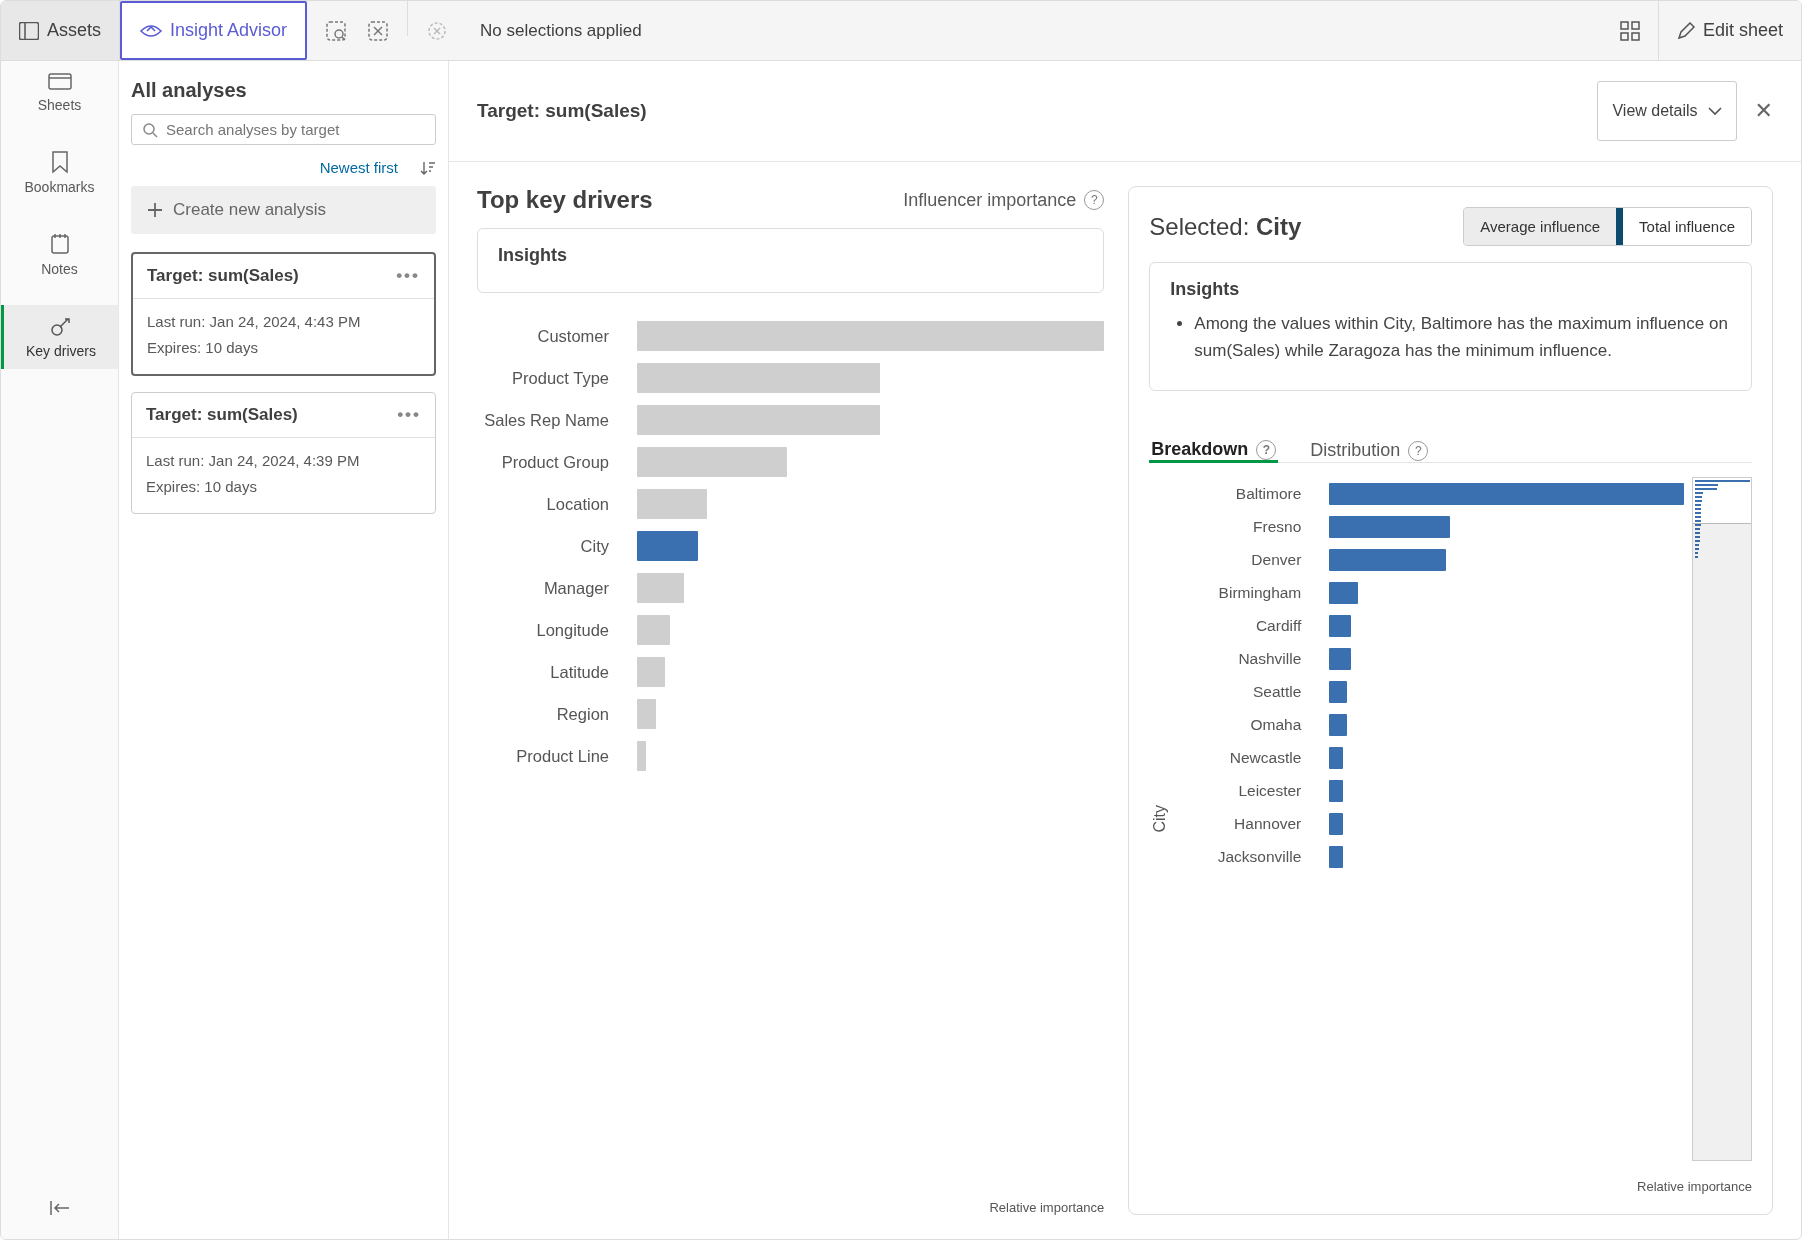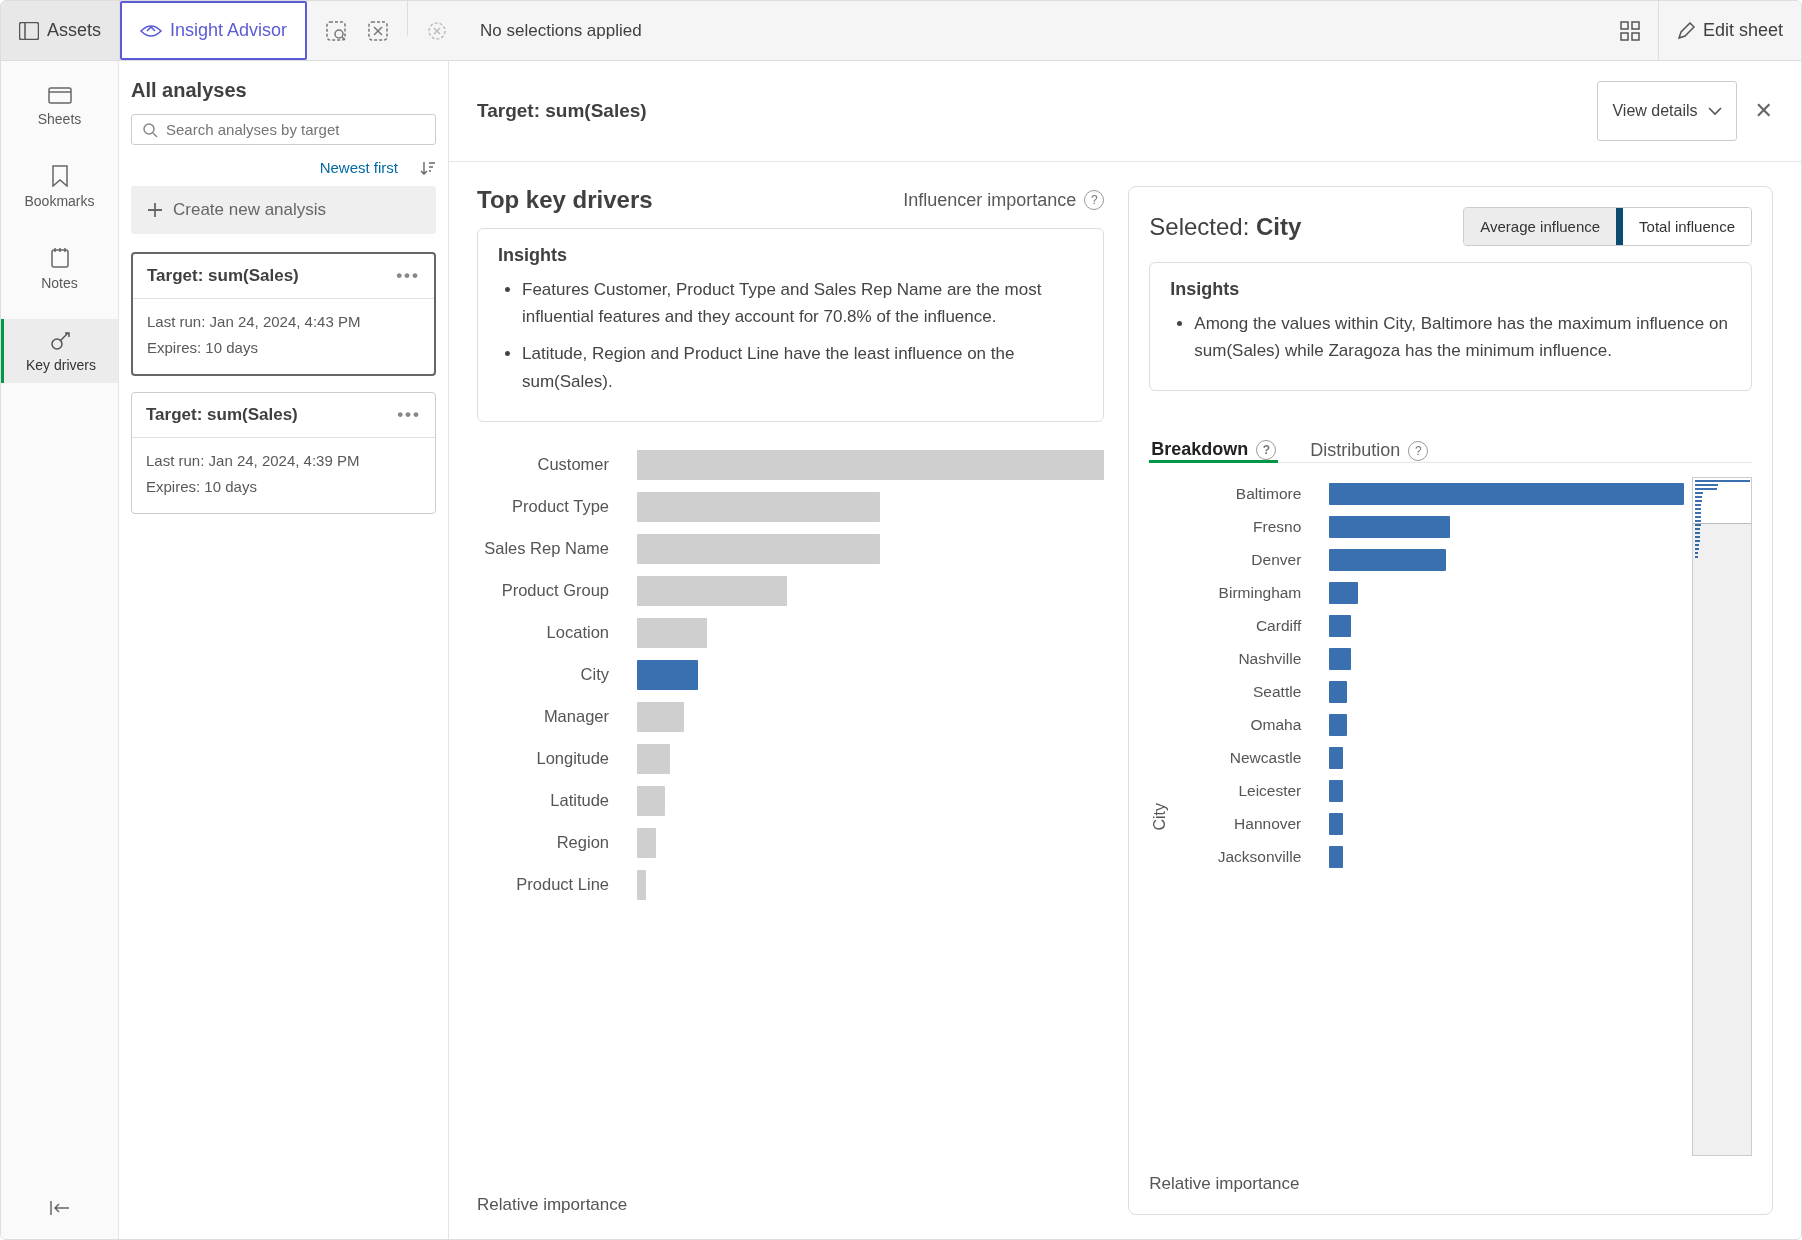--- a/index.html
+++ b/index.html
@@ -14,21 +14,21 @@
 .topbar .icons { display: flex; align-items: center; gap: 20px; padding: 0 18px; }
 .topbar .sel-text { color: #404040; font-size: 17px; margin-left: 12px; }
 .topbar .spacer { flex: 1; }
 .topbar .grid-ico { padding: 0 18px; border-right: 1px solid #ddd; height:100%; display:flex; align-items:center; }
 .topbar .edit { font-size: 18px; }
 
 
 .main { display: flex; flex: 1; min-height: 0; }
 
 
-.rail { width: 118px; background: #fafafa; border-right: 1px solid #e5e5e5; display: flex; flex-direction: column; align-items: center; padding-top: 14px; gap: 18px; }
+.rail { width: 118px; background: #fafafa; border-right: 1px solid #e5e5e5; display: flex; flex-direction: column; align-items: center; gap: 18px; }
 .rail .item { display: flex; flex-direction: column; align-items: center; gap: 6px; width: 100%; padding: 10px 0; cursor: pointer; font-size: 14px; color: #595959; }
 .rail .item.active { background: #ececec; border-left: 3px solid #009845; color: #333; }
 .rail .collapse { margin-top: auto; margin-bottom: 20px; }
 
 
 .analyses { width: 330px; border-right: 1px solid #e5e5e5; padding: 18px 12px; overflow-y: auto; }
 .analyses h2 { font-size: 20px; font-weight: 600; margin-bottom: 12px; }
 .search { display: flex; align-items: center; border: 1px solid #ccc; border-radius: 3px; padding: 6px 10px; gap: 8px; margin-bottom: 14px; }
 .search input { border: none; outline: none; flex: 1; font-size: 15px; color: #666; background: transparent; }
 .sort-row { display: flex; justify-content: flex-end; align-items: flex-end; gap: 22px; font-size: 15px; color: #0369a1; margin-bottom: 10px; }
@@ -75,21 +75,21 @@
 .tabs .tab.active { color: #222; font-weight: 600; border-bottom: 3px solid #009845; margin-bottom: -1px; }
 
 
 .chart { flex: 1; display: flex; flex-direction: column; }
 .rows { flex: 1; }
 .row { display: flex; align-items: center; height: 42px; }
 .row .lab { width: 160px; text-align: right; padding-right: 28px; font-size: 16.5px; color: #555; }
 .row .track { flex: 1; position: relative; }
 .row .bar { height: 30px; background: #cfcfcf; border-radius: 1px; }
 .row .bar.sel { background: #3a70b0; }
-.axis-lab { text-align: left; font-size: 17px; color: #555; margin-top: 18px; }
+.axis-lab { text-align: right; font-size: 13px; color: #555; margin-top: 18px; }
 
 
 .right-chart .row { height: 33px; }
 .right-chart .row .lab { width: 150px; font-size: 15.5px; }
 .right-chart .row .bar { height: 22px; background: #3a70b0; }
 .rc-wrap { display:flex; gap:8px; align-items: stretch;}
 .rc-axis { writing-mode: vertical-rl; transform: rotate(180deg); text-align: center; font-size: 16px; color:#555; align-self: center; padding:0 2px; }
 .mini { width: 60px; border: 1px solid #ccc; position: relative; background: #fff; }
 .mini .mbar { height: 2px; margin: 2px 2px 2px 2px; background: #3a70b0; }
 .mini .shade { position:absolute; top: 45px; left:0; right:0; bottom:0; background: rgba(0,0,0,0.06); border-top:1px solid #bbb; }
@@ -265,24 +265,20 @@
         <div class="left-pane">
           <div class="sec-head">
             <h2>Top key drivers</h2>
             <div class="sub">
               <span>Influencer importance</span>
               <span class="help">?</span>
             </div>
           </div>
           <div class="insights">
             <h4>Insights</h4>
-            <ul>
-              <li>Features Customer, Product Type and Sales Rep Name are the most influential features and they account for 70.8% of the influence.</li>
-              <li>Latitude, Region and Product Line have the least influence on the sum(Sales).</li>
-            </ul>
           </div>
           <div class="chart" id="chart0">
             <div class="rows">
                 <div class="row">
                   <div class="lab">Customer</div>
                   <div class="track">
                     <div class="bar" style="width: 100%;"></div>
                   </div>
                 </div>
                 <div class="row">

